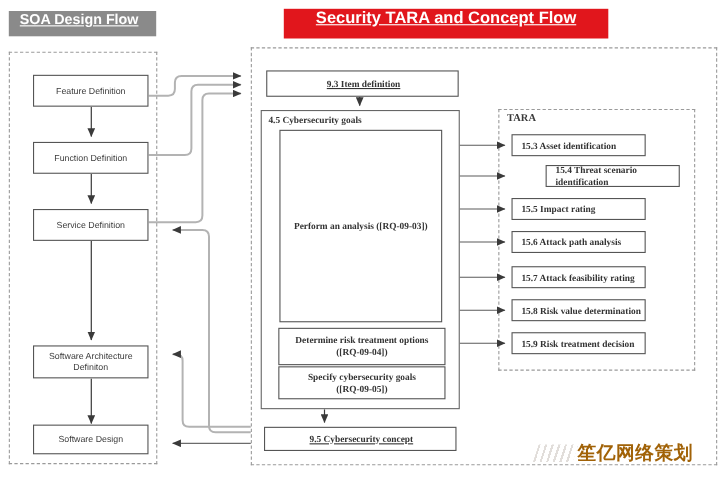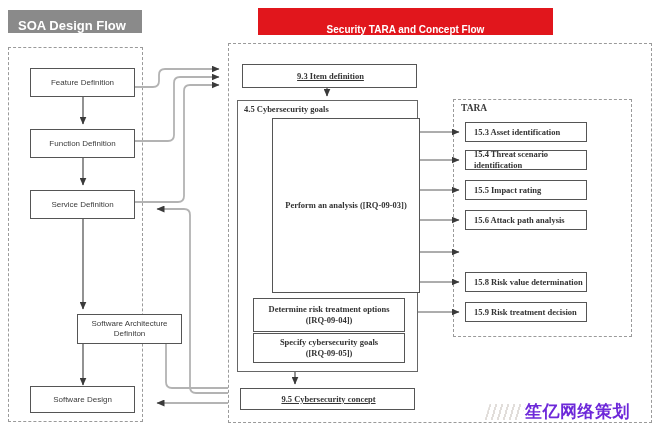--- a/index.html
+++ b/index.html
@@ -1,21 +1,21 @@
 <!DOCTYPE html>
 <html><head>
 <meta charset="utf-8">
 <style>
   html,body{margin:0;padding:0;background:#ffffff;}
   .canvas{position:relative;width:660px;height:436px;background:#fff;overflow:hidden;
           font-family:"Liberation Sans", sans-serif;}
-  .titlebar{position:absolute;color:#fff;font-weight:bold;display:flex;align-items:flex-end;}
+  .titlebar{position:absolute;color:#fff;font-weight:bold;display:flex;align-items:flex-start;text-decoration:underline;}
   .title-soa{left:8px;top:10px;width:134px;height:23px;background:#8a8a8a;font-size:13px;
              padding-left:10px;box-sizing:border-box;}
-  .title-tara{left:258px;top:8px;width:295px;height:27px;background:#e1161c;font-size:10px;
+  .title-tara{left:258px;top:8px;width:295px;height:27px;background:#e1161c;font-size:15px;
               justify-content:center;}
   .dashed{position:absolute;border:1px dashed #9a9a9a;box-sizing:border-box;background:transparent;}
   .cont-left{left:8px;top:47px;width:135px;height:375px;}
   .cont-mid{left:228px;top:43px;width:424px;height:380px;}
   .cont-tara{left:453px;top:99px;width:179px;height:238px;}
   .tara-label{position:absolute;left:461px;top:103px;font-family:"Liberation Serif",serif;
               font-weight:bold;font-size:9.5px;color:#3b3b3b;}
   .box{position:absolute;background:#fff;border:1px solid #555;box-sizing:border-box;
        display:flex;align-items:center;justify-content:center;text-align:center;
        color:#3b3b3b;font-size:8px;line-height:1.25;}
@@ -25,21 +25,21 @@
   .goalbox{position:absolute;left:237px;top:100px;width:181px;height:272px;
            border:1px solid #666;box-sizing:border-box;background:#fff;}
   .goal-label{position:absolute;left:244px;top:104px;font-family:"Liberation Serif",serif;
               font-weight:bold;font-size:8.5px;color:#333;}
   .tbox{left:465px;width:122px;height:20px;justify-content:flex-start;text-align:left;
         padding-left:8px;border:1px solid #555;}
   svg.wires{position:absolute;left:0;top:0;pointer-events:none;}
   .watermark{position:absolute;left:487px;top:400px;display:flex;align-items:center;gap:2px;}
   .wm-marks{width:36px;height:16px;opacity:.55;transform:skewX(-18deg);
             background:repeating-linear-gradient(90deg,#c9c2bc 0 2px,transparent 2px 6px);}
-  .wm-text{font-size:17px;font-weight:bold;color:#6d28d9;letter-spacing:.5px;
+  .wm-text{font-size:17px;font-weight:bold;color:#a16207;letter-spacing:.5px;
            font-family:"DejaVu Sans",sans-serif;}
 </style>
 </head>
 <body>
 
 <div class="canvas">
 
   <div class="titlebar title-soa">
     <span>SOA Design Flow</span>
   </div>
@@ -93,58 +93,61 @@
 
   <div class="box sbox" style="top:68px;height:29px;">
     <span>Feature Definition</span>
   </div>
   <div class="box sbox" style="top:129px;height:29px;">
     <span>Function Definition</span>
   </div>
   <div class="box sbox" style="top:190px;height:29px;">
     <span>Service Definition</span>
   </div>
-  <div class="box sbox" style="top:314px;height:30px;margin-left:47px;">
+  <div class="box sbox" style="top:314px;height:30px;">
     <span>Software Architecture Definiton</span>
   </div>
   <div class="box sbox" style="top:386px;height:27px;">
     <span>Software Design</span>
   </div>
 
   <div class="box mbox labeled" style="left:242px;top:64px;width:175px;height:24px;">
     <span>9.3 Item definition</span>
   </div>
 
   <div class="goalbox"></div>
   <div class="goal-label">4.5 Cybersecurity goals</div>
 
-  <div class="box mbox" style="left:272px;top:118px;width:148px;height:175px;padding:0 10px;">
+  <div class="box mbox" style="left:254px;top:118px;width:148px;height:175px;padding:0 10px;">
     <span>Perform an analysis ([RQ-09-03])</span>
   </div>
   <div class="box mbox" style="left:253px;top:298px;width:152px;height:32px;padding:16px 14px;">
     <span>Determine risk treatment options ([RQ-09-04])</span>
   </div>
   <div class="box mbox" style="left:253px;top:333px;width:152px;height:30px;padding:0 18px;">
     <span>Specify cybersecurity goals ([RQ-09-05])</span>
   </div>
   <div class="box mbox labeled" style="left:240px;top:388px;width:175px;height:22px;">
     <span>9.5 Cybersecurity concept</span>
   </div>
 
   <div class="box mbox tbox" style="top:122px;">
     <span>15.3 Asset identification</span>
   </div>
-  <div class="box mbox tbox" style="top:150px;">
+  <div class="box mbox tbox" style="top:150px;margin-left:31px;">
     <span>15.4 Threat scenario identification</span>
   </div>
   <div class="box mbox tbox" style="top:180px;">
     <span>15.5 Impact rating</span>
   </div>
   <div class="box mbox tbox" style="top:210px;">
     <span>15.6 Attack path analysis</span>
+  </div>
+  <div class="box mbox tbox" style="top:242px;">
+    <span>15.7 Attack feasibility rating</span>
   </div>
   <div class="box mbox tbox" style="top:272px;">
     <span>15.8 Risk value determination</span>
   </div>
   <div class="box mbox tbox" style="top:302px;">
     <span>15.9 Risk treatment decision</span>
   </div>
 
   <div class="watermark">
     <span class="wm-marks"></span>

